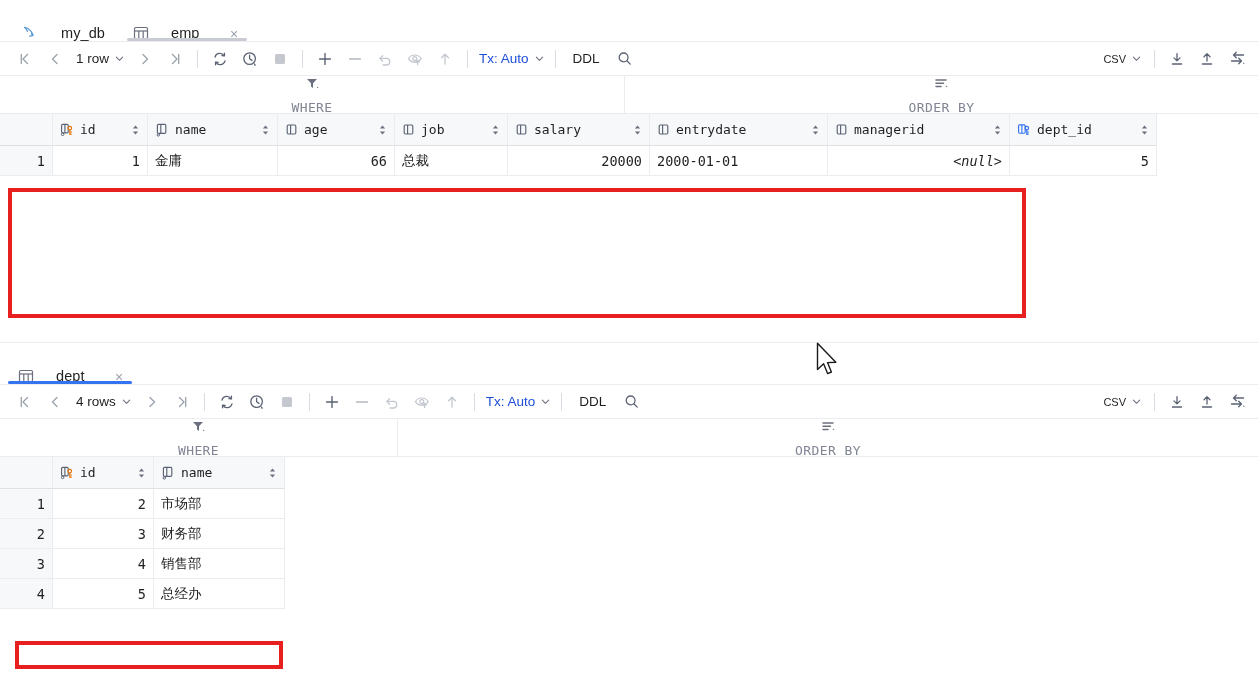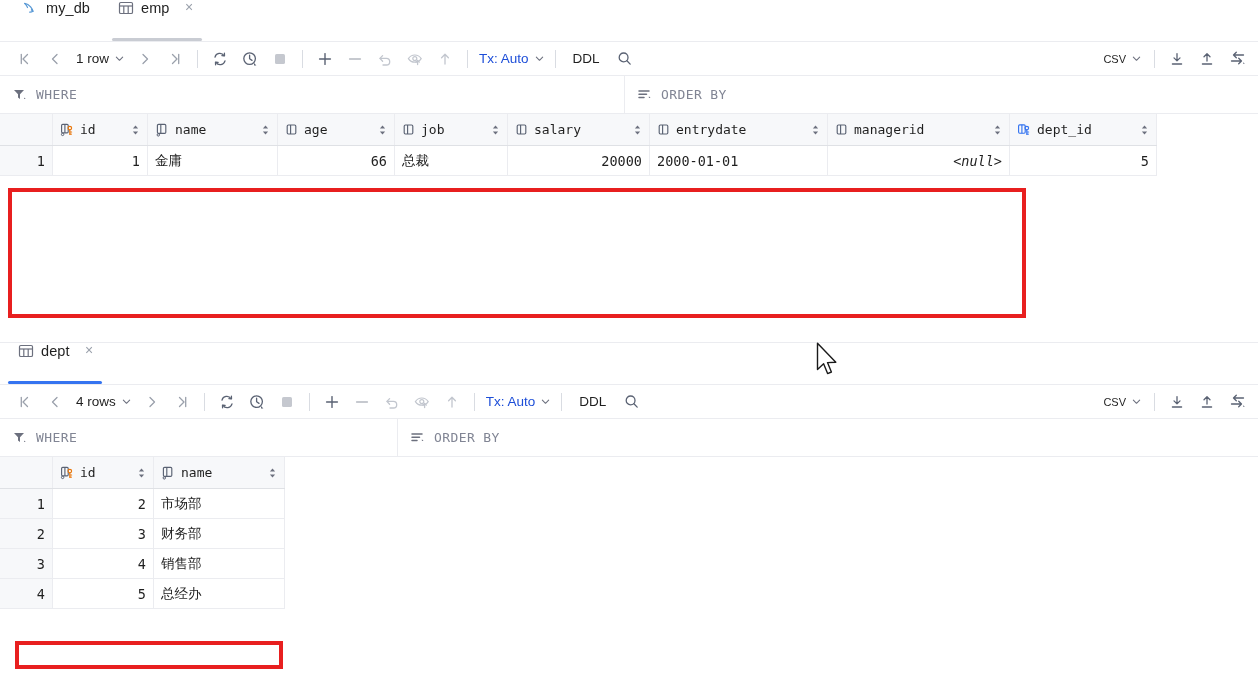--- a/index.html
+++ b/index.html
@@ -16,21 +16,21 @@
   
   .tabbar{
     height:41px;
     display:flex;
     align-items:stretch;
     background:#ffffff;
     position:relative;
   }
   .tabbar.second{border-top:1px solid #ebecf0;}
   .tab{
-    display:flex;align-items:flex-start;gap:7px;
+    display:flex;align-items:flex-end;gap:22px;
     padding:0 14px 0 9px;
     position:relative;
     cursor:default;
     height:41px;
     box-sizing:border-box;
   }
   .tab .label{font-size:14.5px;color:#1f1f1f;letter-spacing:.1px;}
   .tab .closeic{
     color:#9aa0ab;font-size:14px;line-height:1;margin-left:6px;
     width:13px;text-align:center;
@@ -73,21 +73,21 @@
   .ddl{font-size:13.5px;color:#1f1f1f;padding:0 10px;}
   .csv{display:flex;align-items:center;gap:6px;font-size:11px;color:#1f1f1f;padding:0 6px;}
   .spacer{flex:1;}
   .caret{color:#6c707e;font-size:10px;line-height:1;}
 
   
   .filterbar{
     height:37px;display:flex;align-items:stretch;
     background:#ffffff;border-bottom:1px solid #ebecf0;
   }
-  .fseg{display:flex;align-items:center;gap:9px;padding:0 12px;}
+  .fseg{display:flex;align-items:center;gap:9px;padding:0 12px;flex-direction:column;}
   .fseg .txt{
     font-family:"DejaVu Sans Mono", monospace;
     font-size:13px;color:#818594;letter-spacing:.4px;
   }
   .fdiv{width:1px;background:#ebecf0;}
 
   
   table.grid{border-collapse:collapse;table-layout:fixed;}
   table.grid th{
     background:#f7f8fa;

